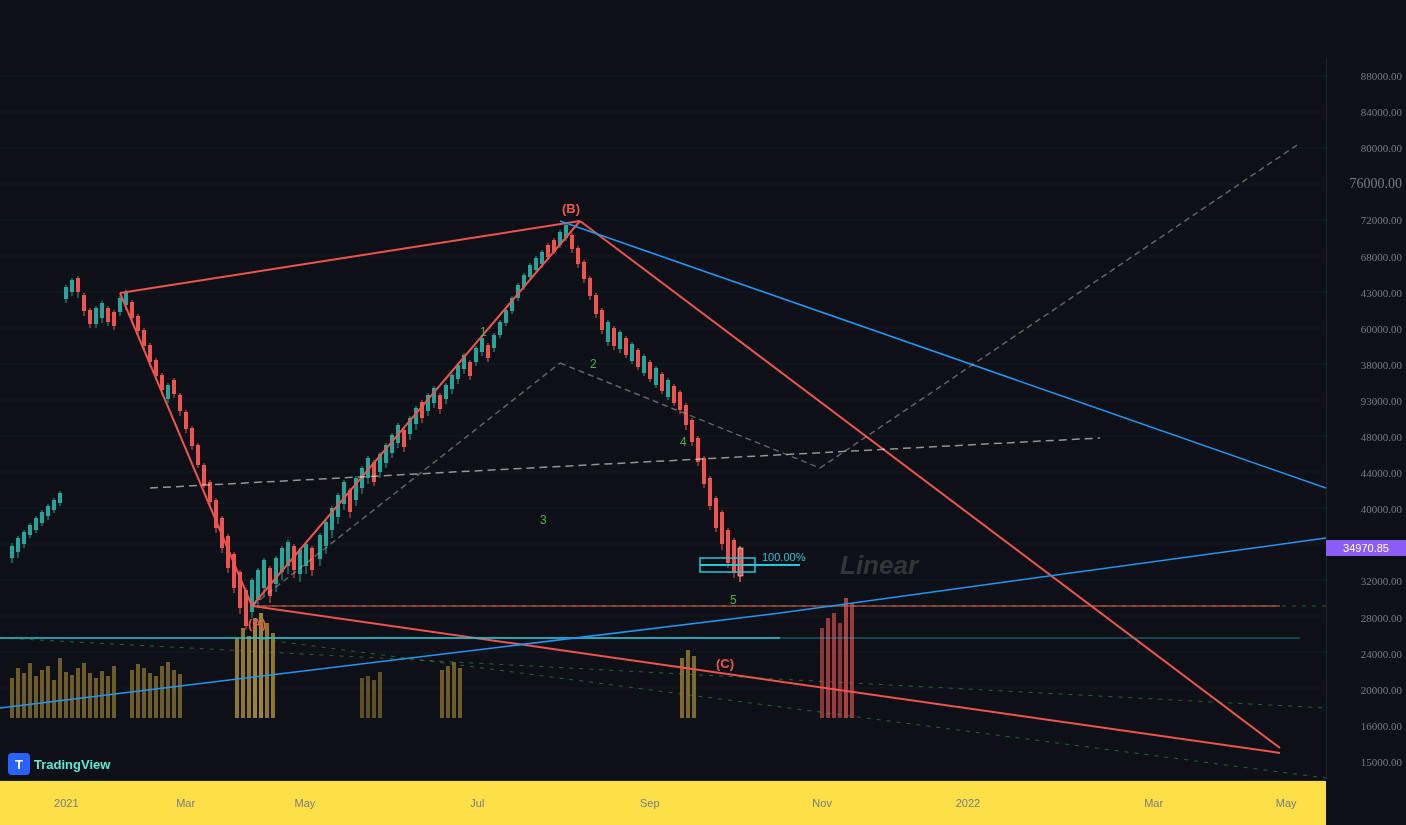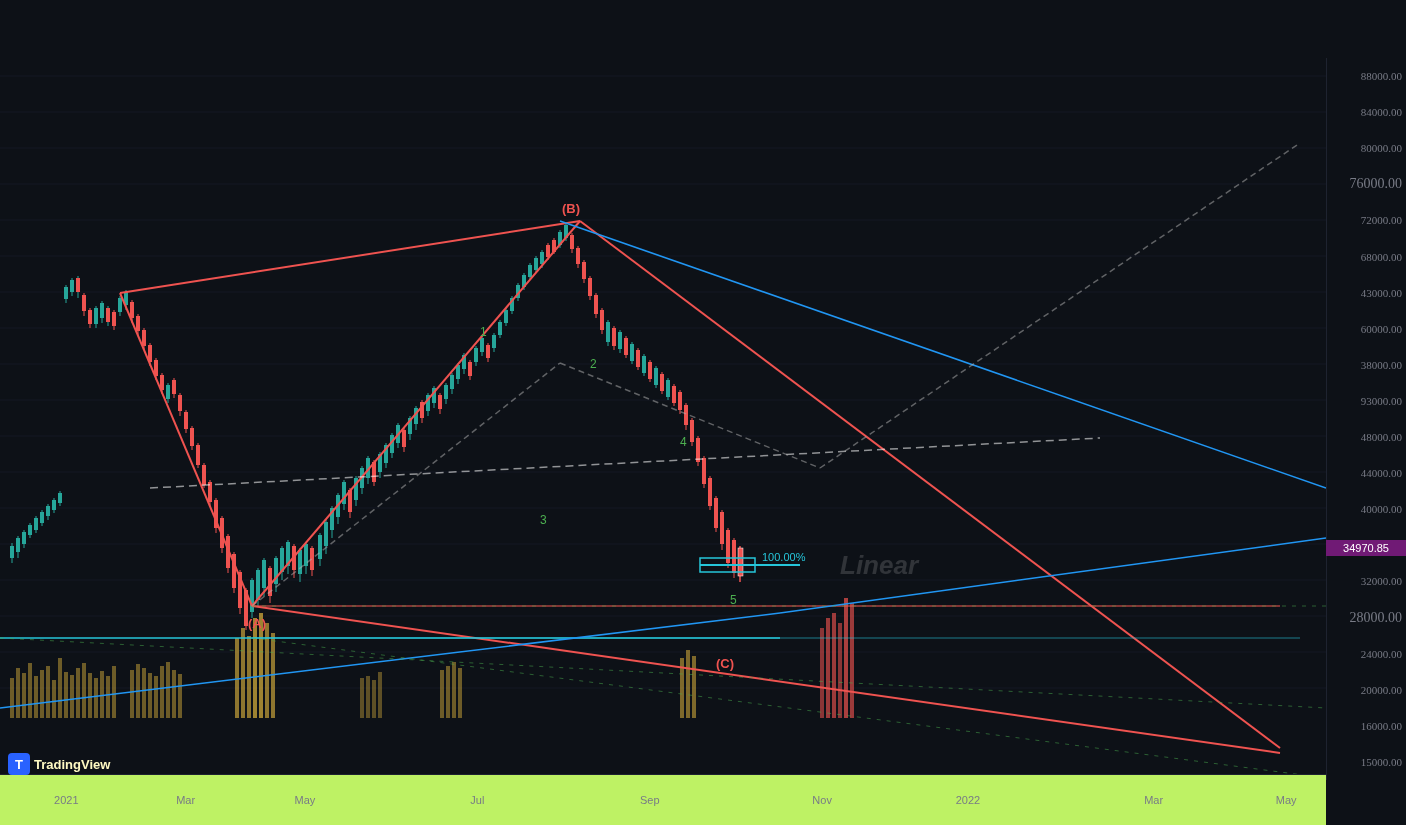--- a/index.html
+++ b/index.html
@@ -73,22 +73,22 @@
       font-size: 11px;
       z-index: 6;
     }
 
     
     #time-axis {
       position: absolute;
       bottom: 0;
       left: 0;
       right: 80px;
-      height: 51px;
-      background: #bef264;
+      height: 45px;
+      background: #fde047;
       border-top: 1px solid #1e2330;
       display: flex;
       align-items: center;
       z-index: 5;
     }
     .time-label {
       position: absolute;
       color: #787b86;
       font-size: 11px;
       transform: translateX(-50%);
@@ -113,21 +113,21 @@
     #tv-watermark {
       position: absolute;
       bottom: 50px;
       left: 8px;
       display: flex;
       align-items: center;
       gap: 4px;
       z-index: 10;
     }
     .tv-logo {
-      color: #fef9c3;
+      color: #5eead4;
       font-size: 13px;
       font-weight: bold;
     }
   </style>
 </head>
 <body>
 
 <div id="header">
   <div id="header-row1">
     <span class="header-symbol"></span>
@@ -590,28 +590,28 @@
     <div class="price-label" style="position: absolute; right: 4px; top: 27.5%; color: rgb(120, 123, 134); font-size: 11px; transform: translateY(-50%);">68000.00</div>
     <div class="price-label" style="position: absolute; right: 4px; top: 32.5%; color: rgb(120, 123, 134); font-size: 11px; transform: translateY(-50%);">43000.00</div>
     <div class="price-label" style="position: absolute; right: 4px; top: 37.5%; color: rgb(120, 123, 134); font-size: 11px; transform: translateY(-50%);">60000.00</div>
     <div class="price-label" style="position: absolute; right: 4px; top: 42.5%; color: rgb(120, 123, 134); font-size: 11px; transform: translateY(-50%);">38000.00</div>
     <div class="price-label" style="position: absolute; right: 4px; top: 47.5%; color: rgb(120, 123, 134); font-size: 11px; transform: translateY(-50%);">93000.00</div>
     <div class="price-label" style="position: absolute; right: 4px; top: 52.5%; color: rgb(120, 123, 134); font-size: 11px; transform: translateY(-50%);">48000.00</div>
     <div class="price-label" style="position: absolute; right: 4px; top: 57.5%; color: rgb(120, 123, 134); font-size: 11px; transform: translateY(-50%);">44000.00</div>
     <div class="price-label" style="position: absolute; right: 4px; top: 62.5%; color: rgb(120, 123, 134); font-size: 11px; transform: translateY(-50%); text-align: center;">40000.00</div>
     <div class="price-label" style="position: absolute; right: 4px; top: 67.5%; color: rgb(120, 123, 134); font-size: 11px; transform: translateY(-50%);">36000.00</div>
     <div class="price-label" style="position: absolute; right: 4px; top: 72.5%; color: rgb(120, 123, 134); font-size: 11px; transform: translateY(-50%);">32000.00</div>
-    <div class="price-label" style="position: absolute; right: 4px; top: 77.5%; color: rgb(120, 123, 134); font-size: 14px; transform: translateY(-50%);">28000.00</div>
+    <div class="price-label" style="position: absolute; right: 4px; top: 77.5%; color: rgb(120, 123, 134); font-size: 11px; transform: translateY(-50%);">28000.00</div>
     <div class="price-label" style="position: absolute; right: 4px; top: 82.5%; color: rgb(120, 123, 134); font-size: 11px; transform: translateY(-50%);">24000.00</div>
     <div class="price-label" style="position: absolute; right: 4px; top: 87.5%; color: rgb(120, 123, 134); font-size: 11px; transform: translateY(-50%);">20000.00</div>
     <div class="price-label" style="position: absolute; right: 4px; top: 92.5%; color: rgb(120, 123, 134); font-size: 11px; transform: translateY(-50%);">16000.00</div>
     <div class="price-label" style="position: absolute; right: 4px; top: 97.5%; color: rgb(120, 123, 134); font-size: 11px; transform: translateY(-50%);">15000.00</div>
   </div>
 
 <div id="tv-watermark">
   <svg width="22" height="22" viewBox="0 0 22 22">
     <rect width="22" height="22" rx="4" fill="#2962ff"></rect>
     <text x="11" y="16" text-anchor="middle" fill="white" font-size="13" font-weight="bold" font-family="Arial">T</text>
   </svg>
   <span class="tv-logo">TradingView</span>
 </div>
 
-<div style="position: absolute; right: 0px; background: #701a75; color: rgb(255, 255, 255); font-size: 11px; padding: 2px 4px; z-index: 20; width: 80px; text-align: center; top: calc(540.404px);">34970.85</div>
+<div style="position: absolute; right: 0px; background: #8b5cf6; color: rgb(255, 255, 255); font-size: 11px; padding: 2px 4px; z-index: 20; width: 80px; text-align: center; top: calc(540.404px);">34970.85</div>
 
 </body></html>

